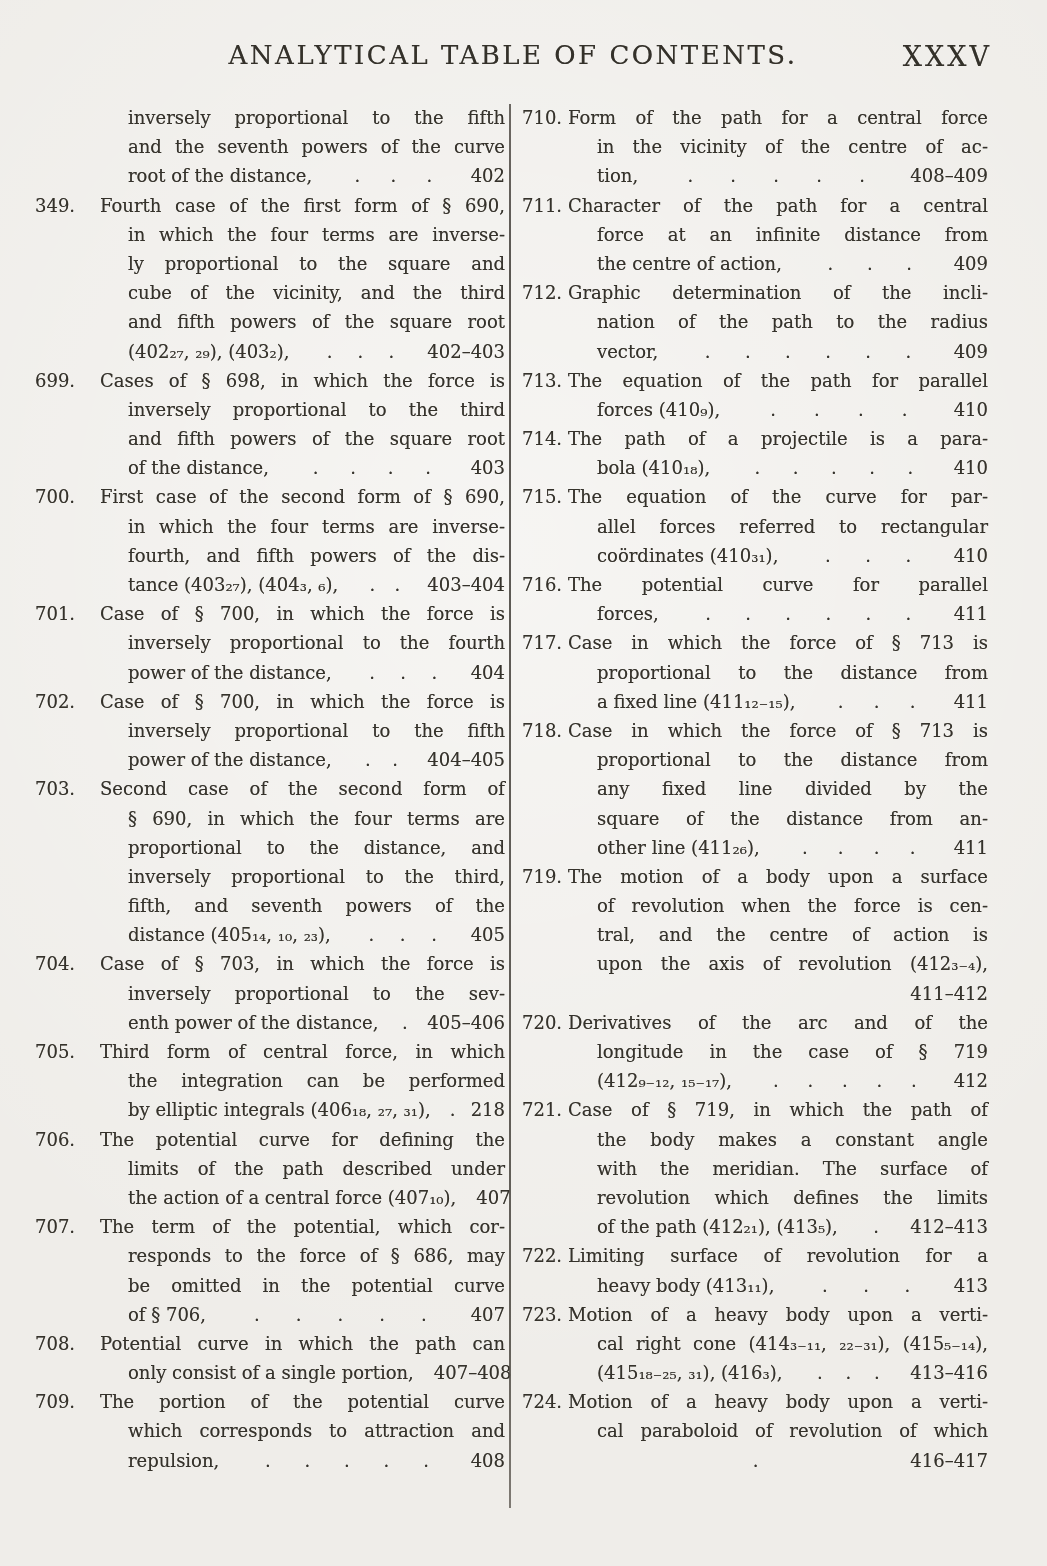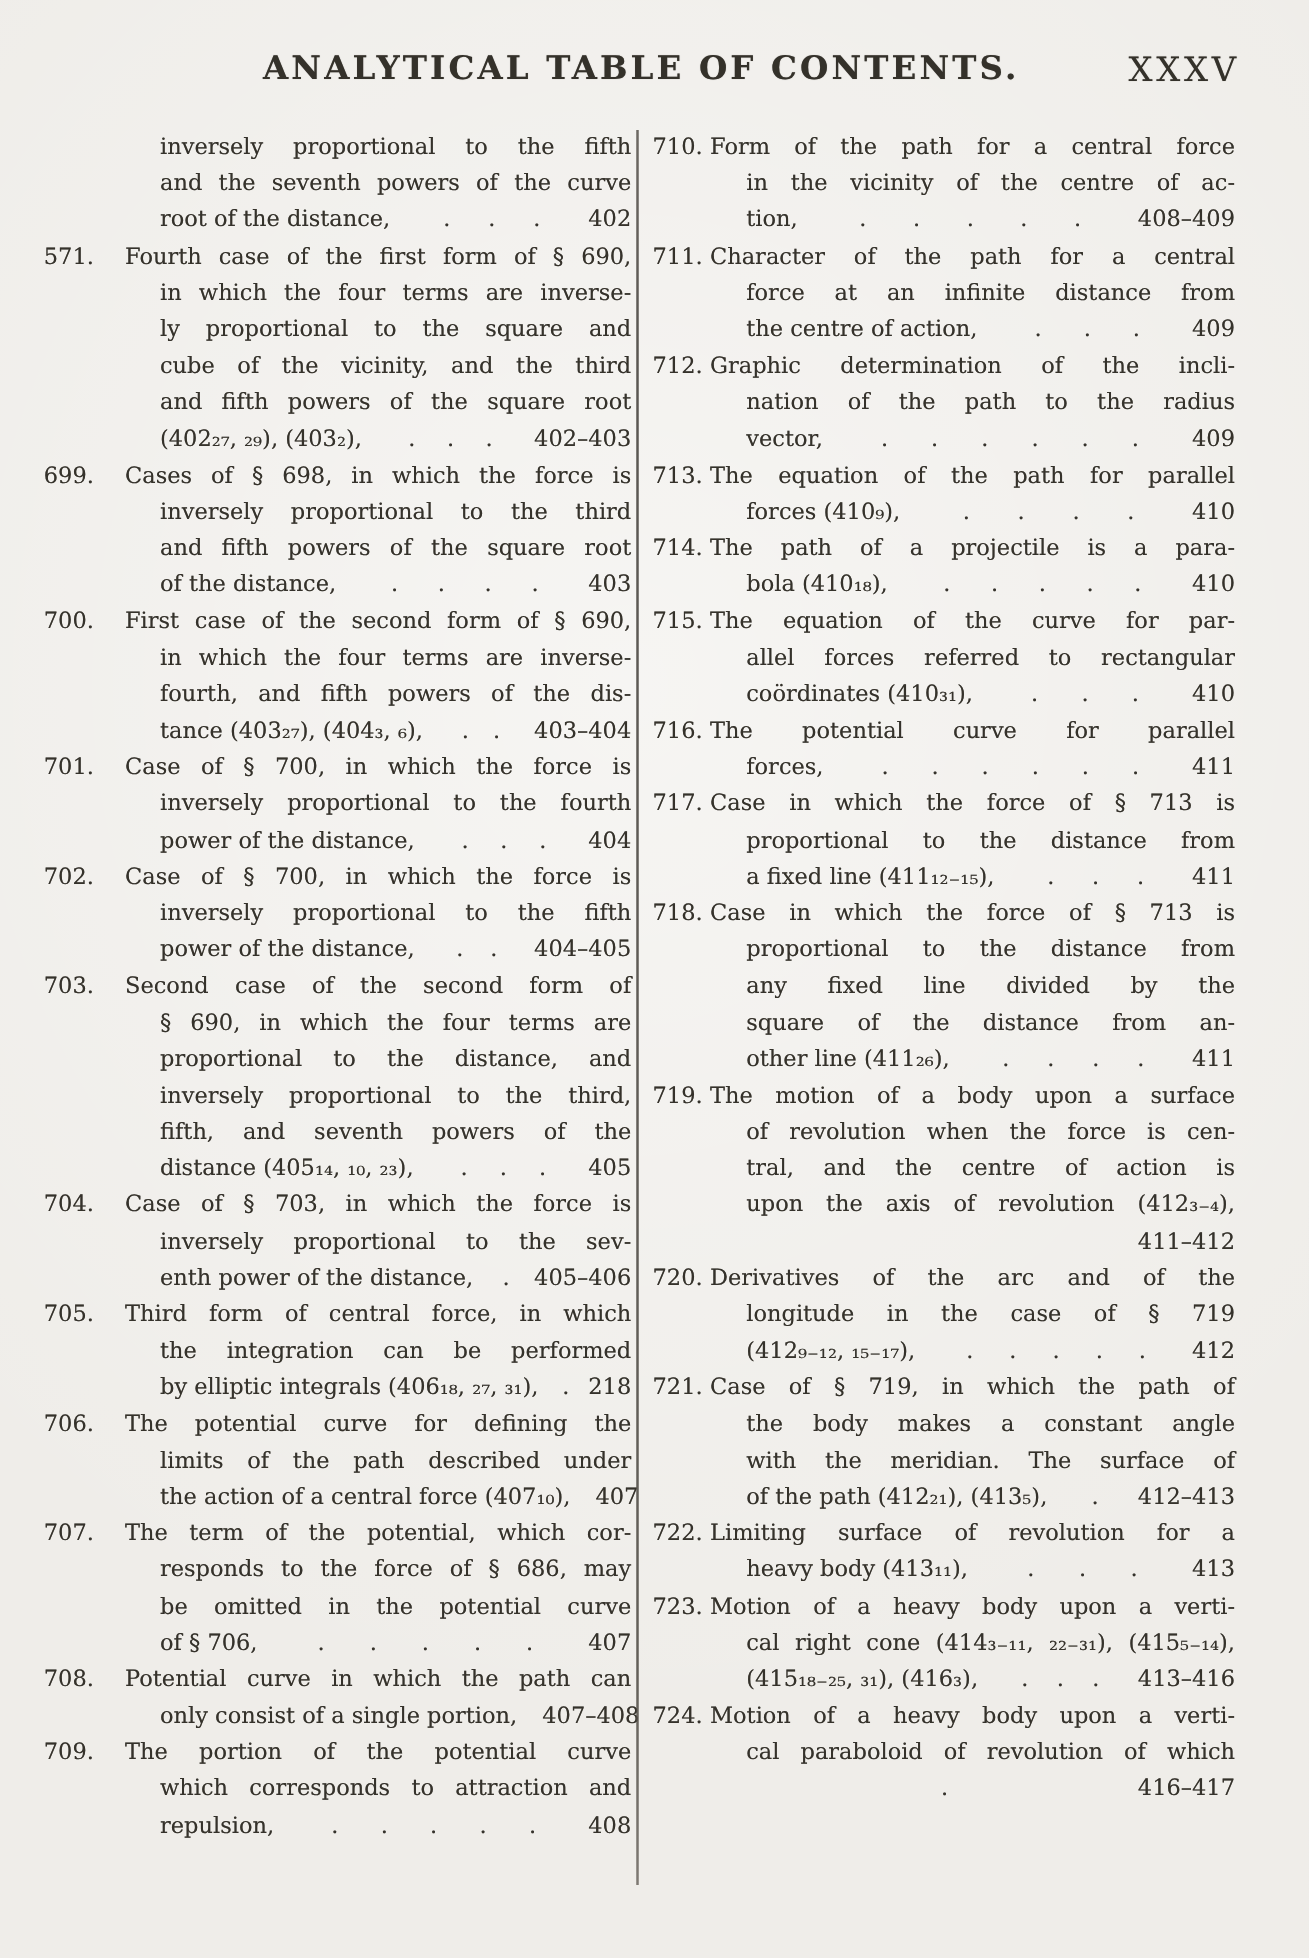--- a/index.html
+++ b/index.html
@@ -9,21 +9,21 @@
     font-family:"DejaVu Serif","Liberation Serif",serif;
     color:#35322b;
     background:
       radial-gradient(ellipse 120% 90% at 48% 35%, rgba(255,255,255,.45), rgba(255,255,255,0) 60%),
       radial-gradient(ellipse 160% 120% at 50% 50%, #efede9 55%, #dcdad6 100%),
       #e9e7e3;
     overflow:hidden;
   }
   .title {
     position:absolute; top:40px; left:513px; transform:translateX(-50%);
-    font-size:26px; font-weight:bold; letter-spacing:2.5px; white-space:pre;
+    font-size:26px; font-weight:normal; letter-spacing:2.5px; white-space:pre;
     color:#34312a; text-shadow:0 0 .6px rgba(40,36,30,.5);
   }
   .folio {
     position:absolute; top:41px; right:55px;
     font-size:27px; font-weight:normal; letter-spacing:3px;
     color:#34312a; text-shadow:0 0 .6px rgba(40,36,30,.5);
   }
   .divider {
     position:absolute; left:509px; top:104px;
     width:2px; height:1404px;
@@ -70,21 +70,21 @@
         <span class="num"></span>
         <span class="txt">root of the distance,</span>
         <span class="dots">
           <span class="">.</span>
           <span class="">.</span>
           <span class="">.</span>
         </span>
         <span class="pageref">402</span>
       </div>
       <div class="line fill">
-        <span class="num">571.</span>
+        <span class="num">349.</span>
         <span class="txt">Fourth case of the first form of § 690,</span>
       </div>
       <div class="line cont fill">
         <span class="num"></span>
         <span class="txt">in which the four terms are inverse-</span>
       </div>
       <div class="line cont fill">
         <span class="num"></span>
         <span class="txt">ly proportional to the square and</span>
       </div>
@@ -534,20 +534,24 @@
         <span class="num">721.</span>
         <span class="txt">Case of § 719, in which the path of</span>
       </div>
       <div class="line cont fill">
         <span class="num"></span>
         <span class="txt">the body makes a constant angle</span>
       </div>
       <div class="line cont fill">
         <span class="num"></span>
         <span class="txt">with the meridian.  The surface of</span>
+      </div>
+      <div class="line cont fill">
+        <span class="num"></span>
+        <span class="txt">revolution which defines the limits</span>
       </div>
       <div class="line cont leader">
         <span class="num"></span>
         <span class="txt">of the path (412₂₁), (413₅),</span>
         <span class="dots">
           <span class="">.</span>
         </span>
         <span class="pageref">412–413</span>
       </div>
       <div class="line fill">

